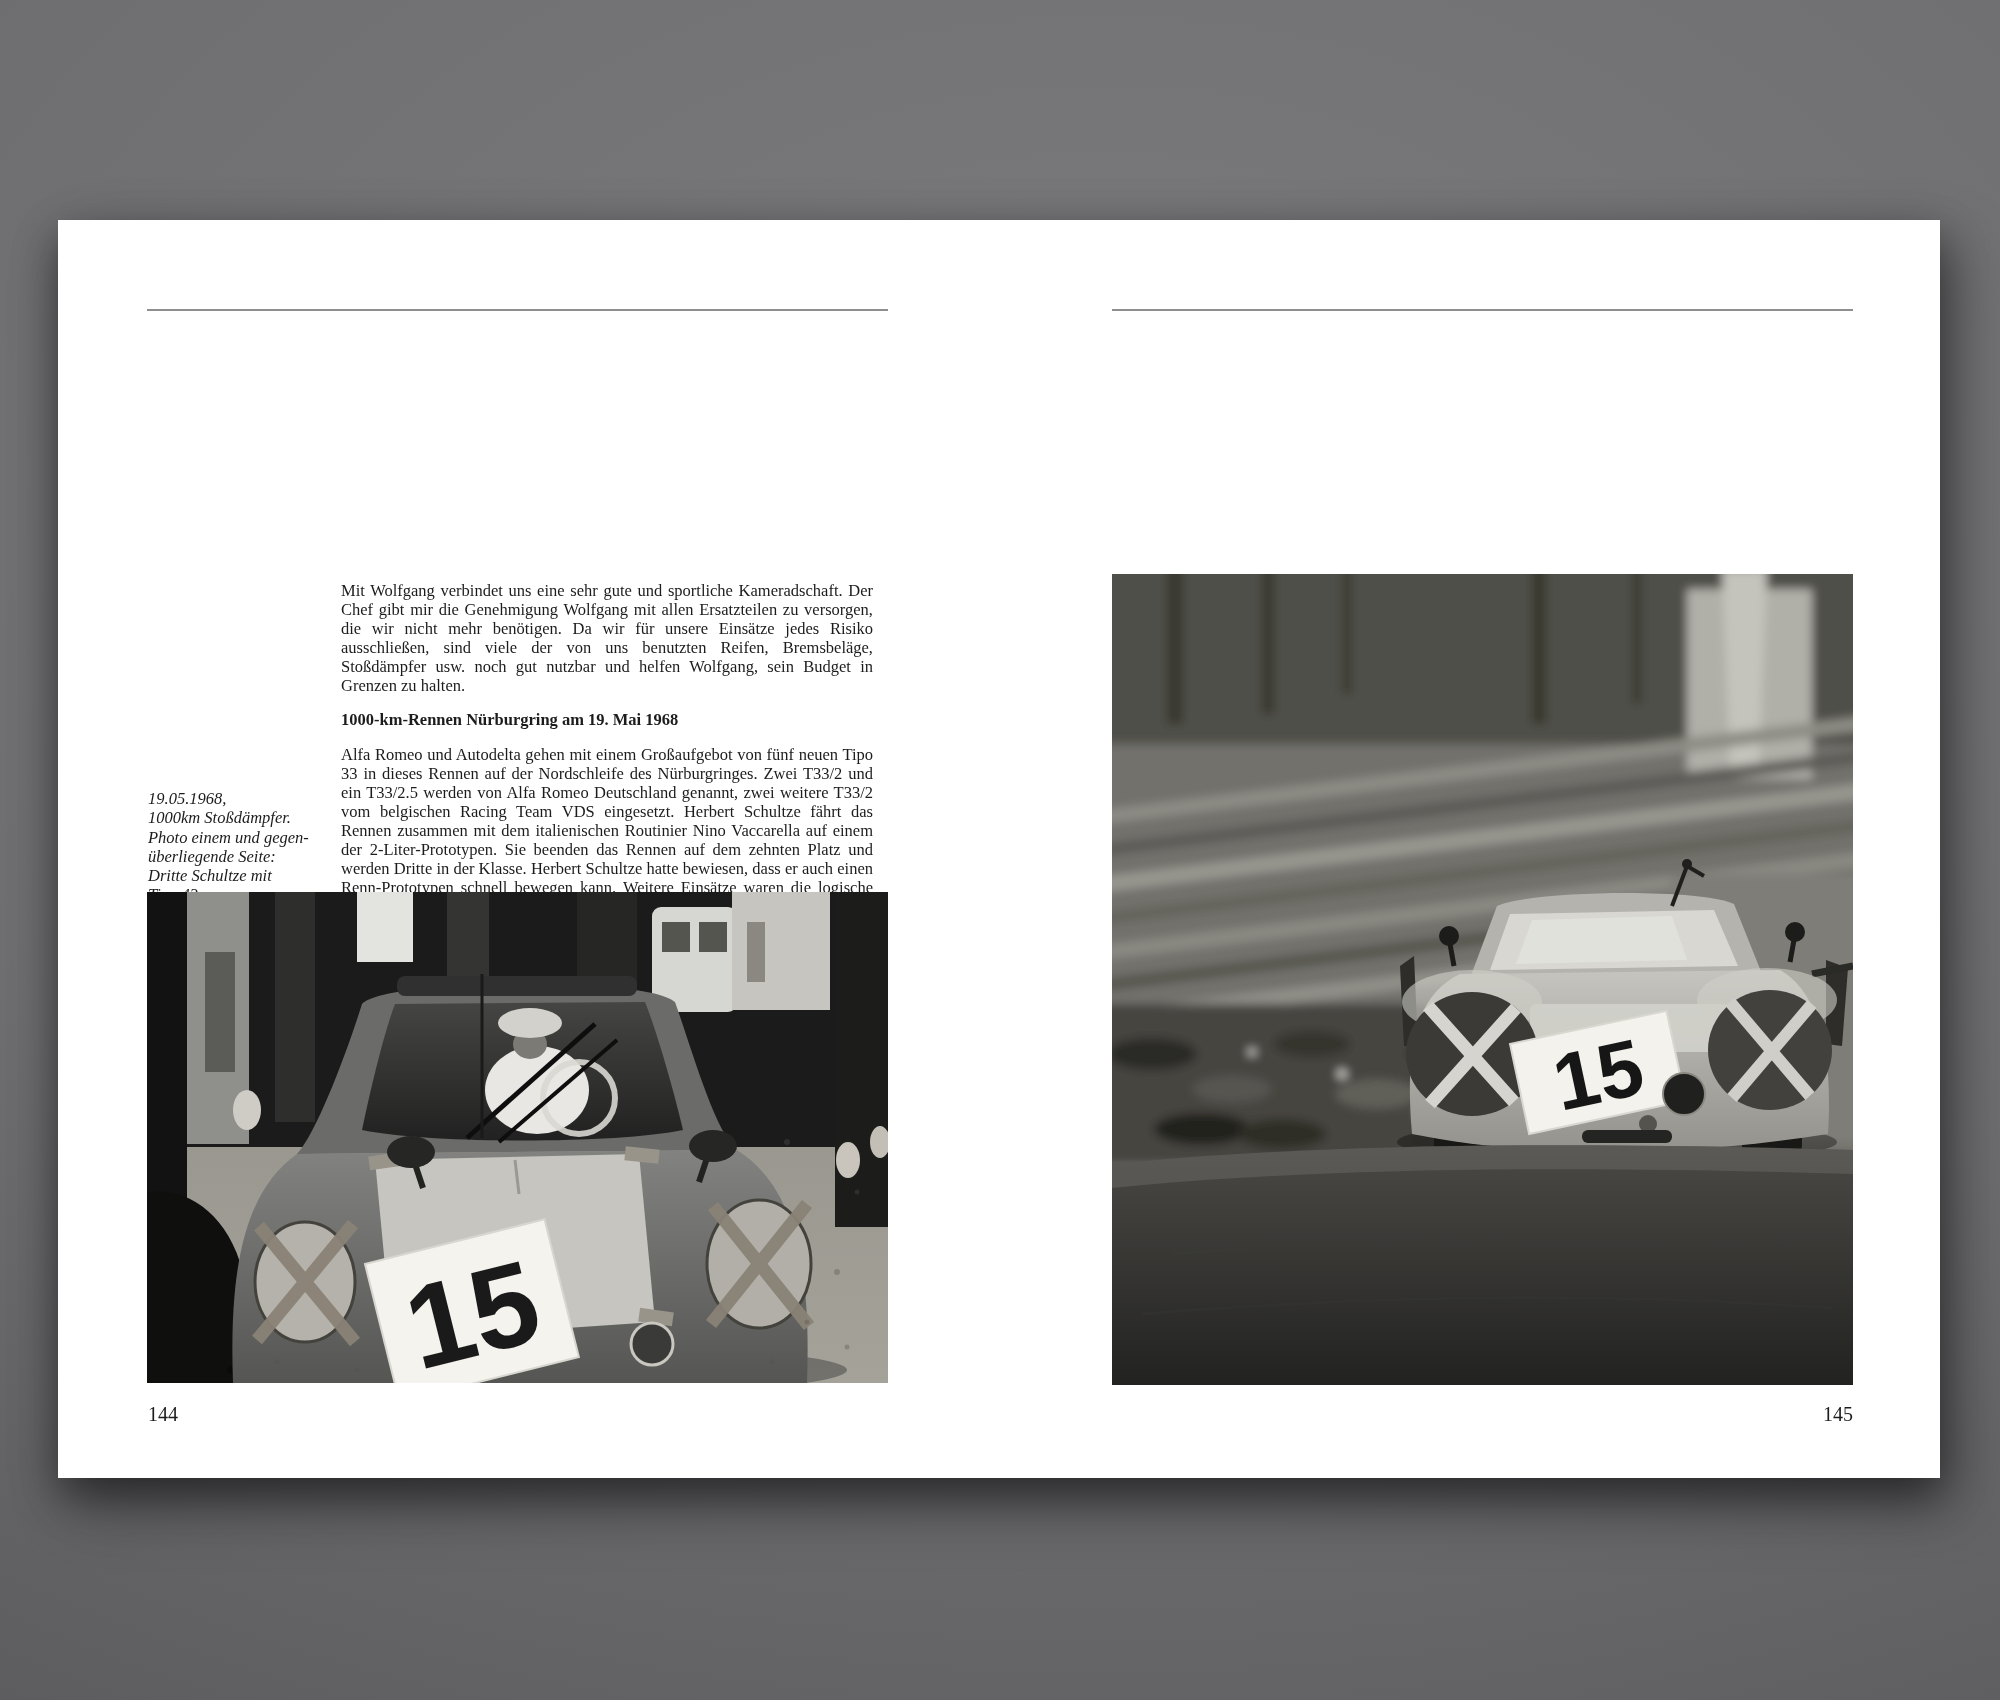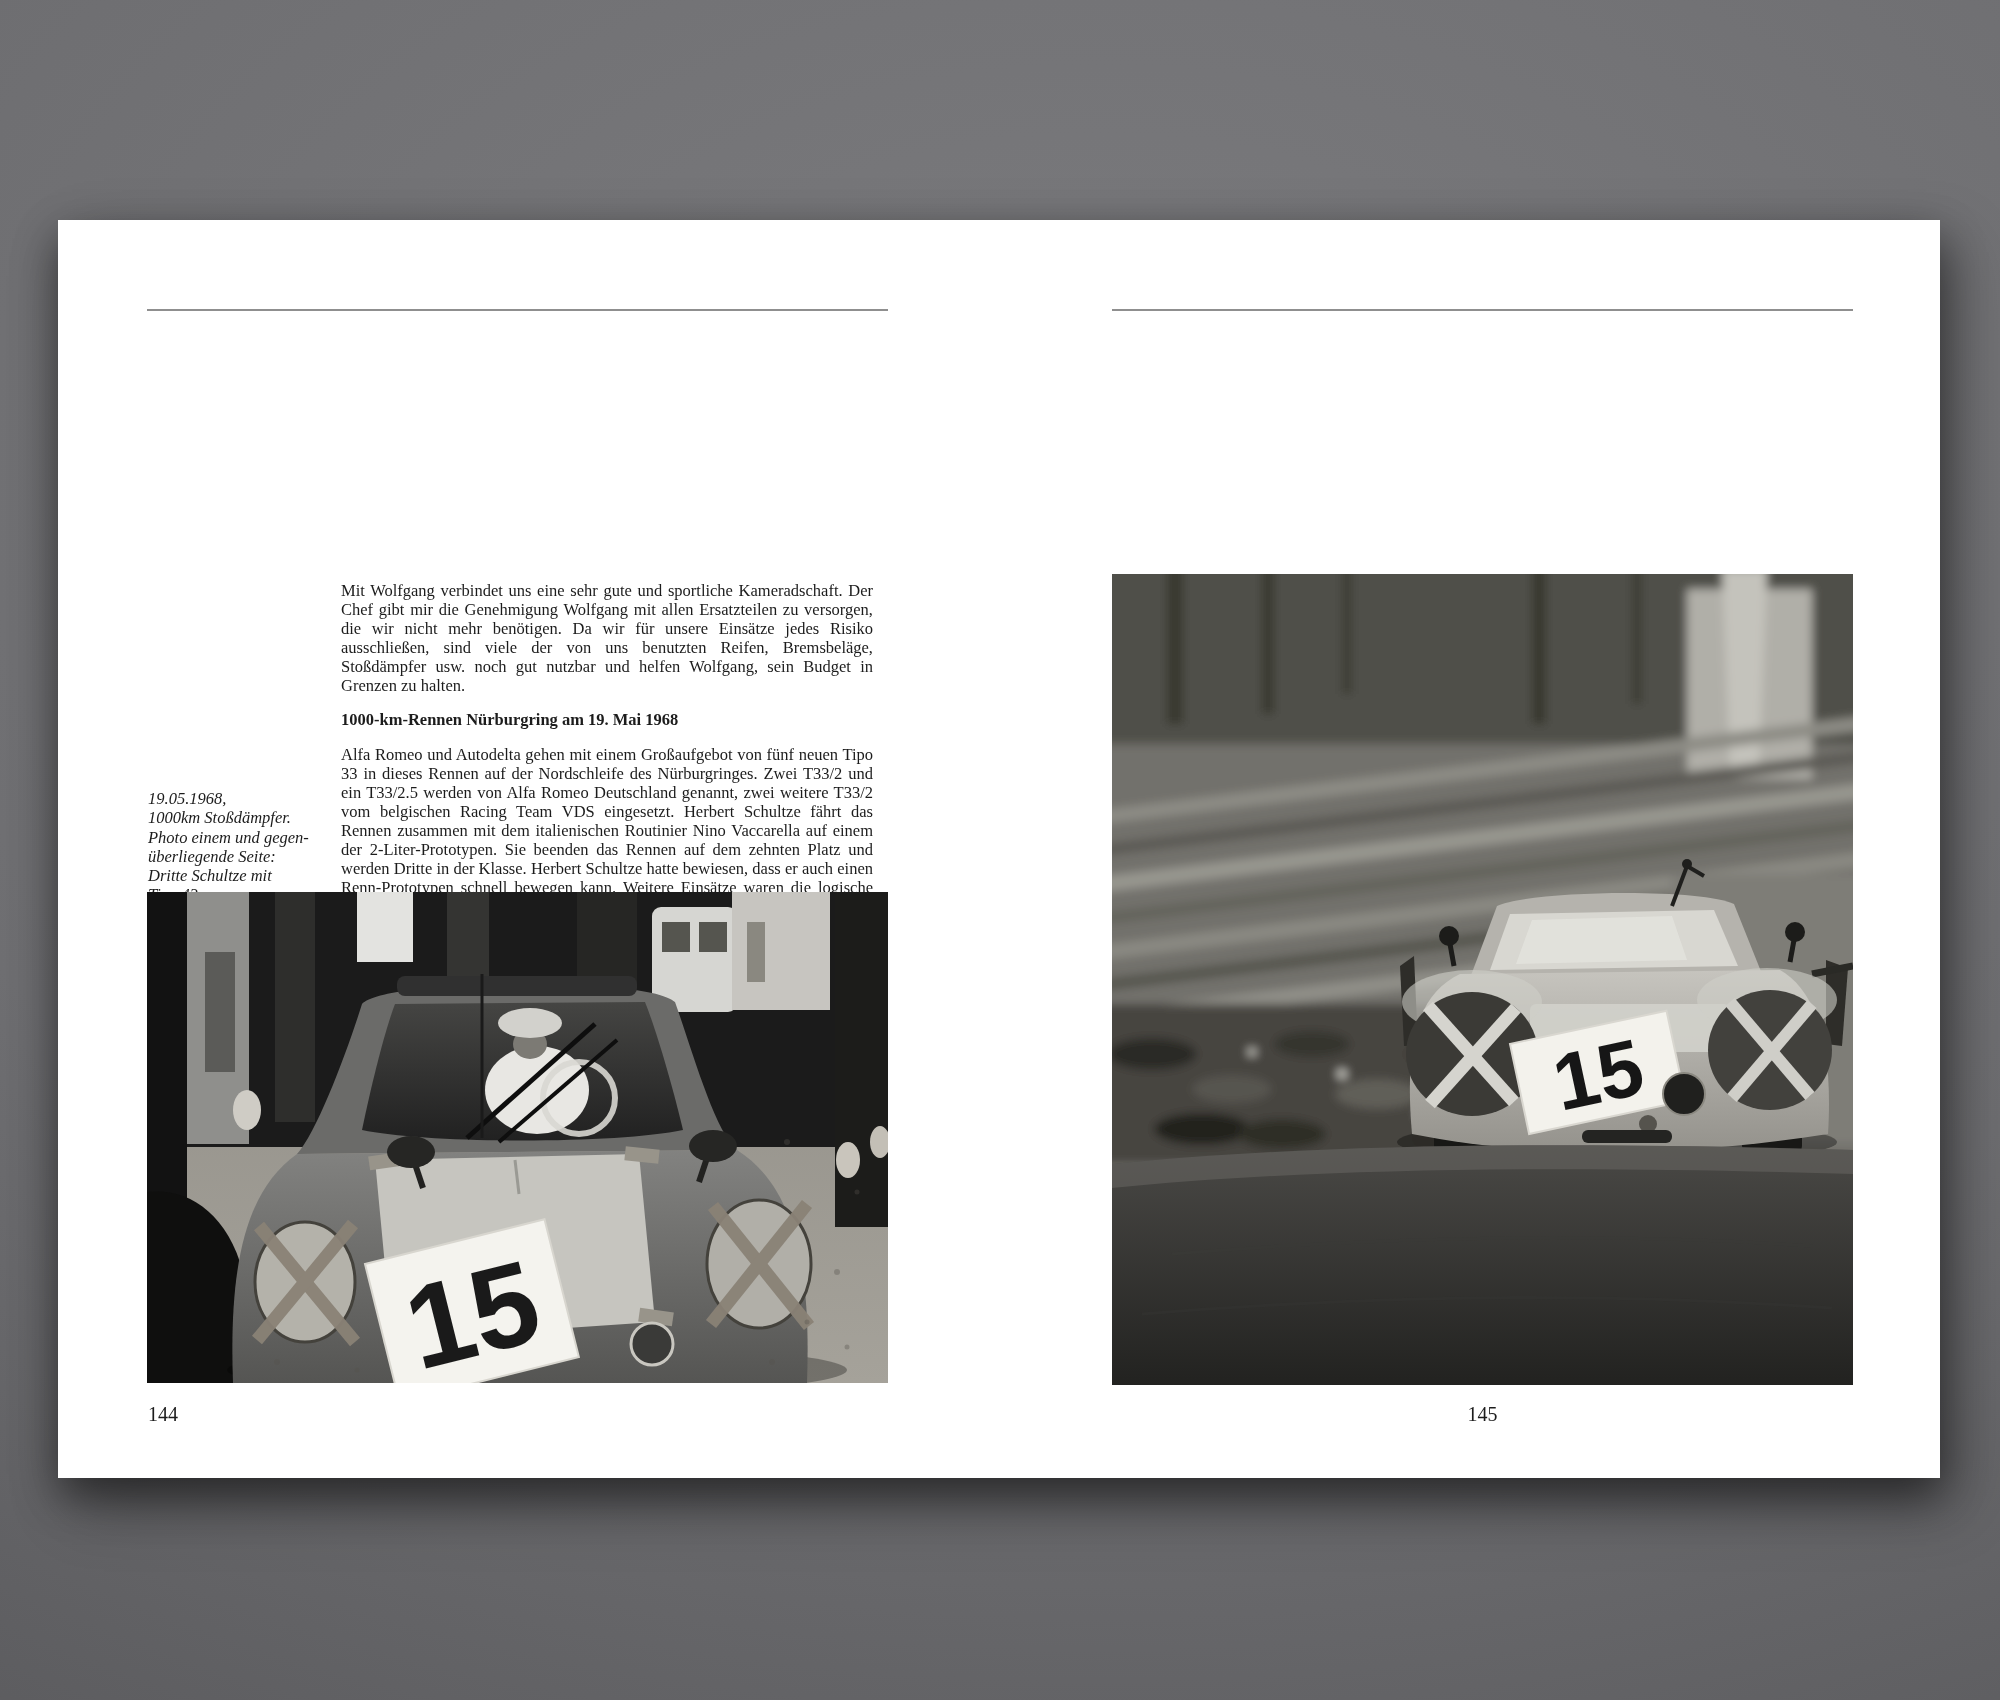--- a/index.html
+++ b/index.html
@@ -34,21 +34,21 @@
   .caption{
     position:absolute;left:90px;top:525px;width:185px;
     font-style:italic;font-size:16.5px;line-height:19.3px;white-space:nowrap;margin-top:44px;
   }
   .photo{position:absolute;background:#777;}
   .photo svg{display:block;}
   .photo-left{left:89px;top:672px;width:741px;height:491px;}
   .photo-right{left:1054px;top:354px;width:741px;height:811px;}
   .page-number{position:absolute;top:1183px;font-size:20px;}
   .page-number-left{left:90px;}
-  .page-number-right{left:1054px;width:741px;text-align:center;}
+  .page-number-right{left:1054px;width:741px;text-align:right;}
 </style>
 </head>
 <body>
 
 <div class="spread">
 
   <div class="rule rule-left"></div>
   <div class="rule rule-right"></div>
 
   <div class="body-column">

